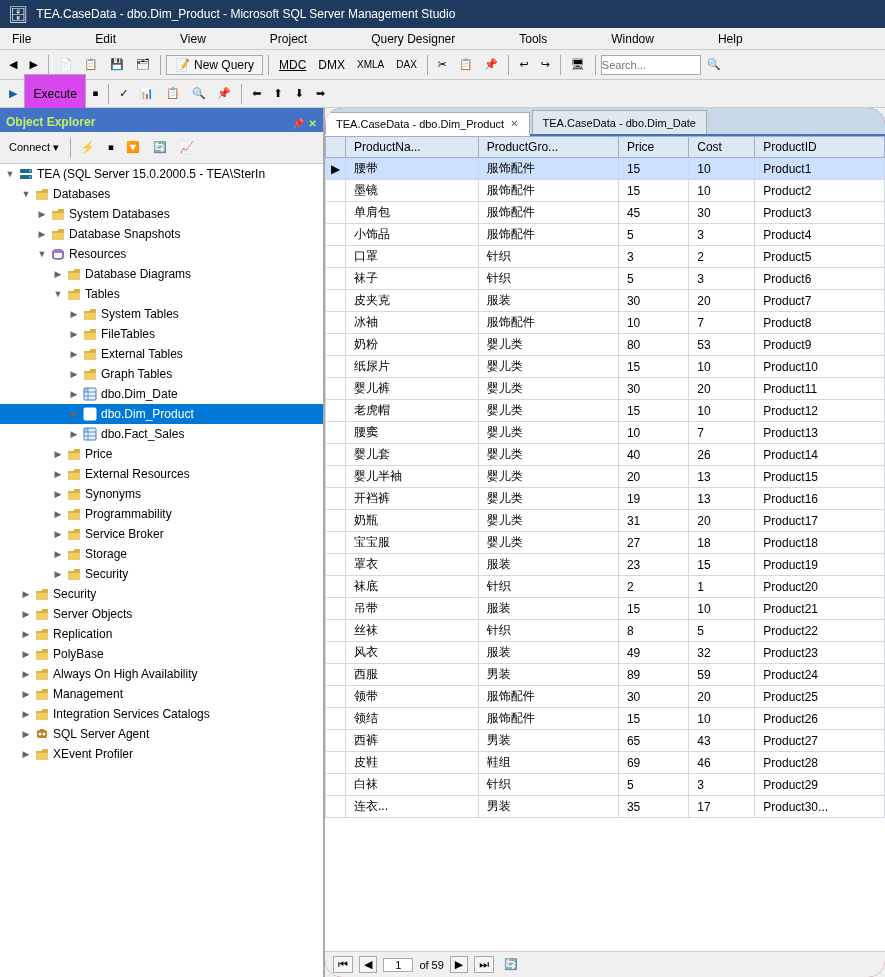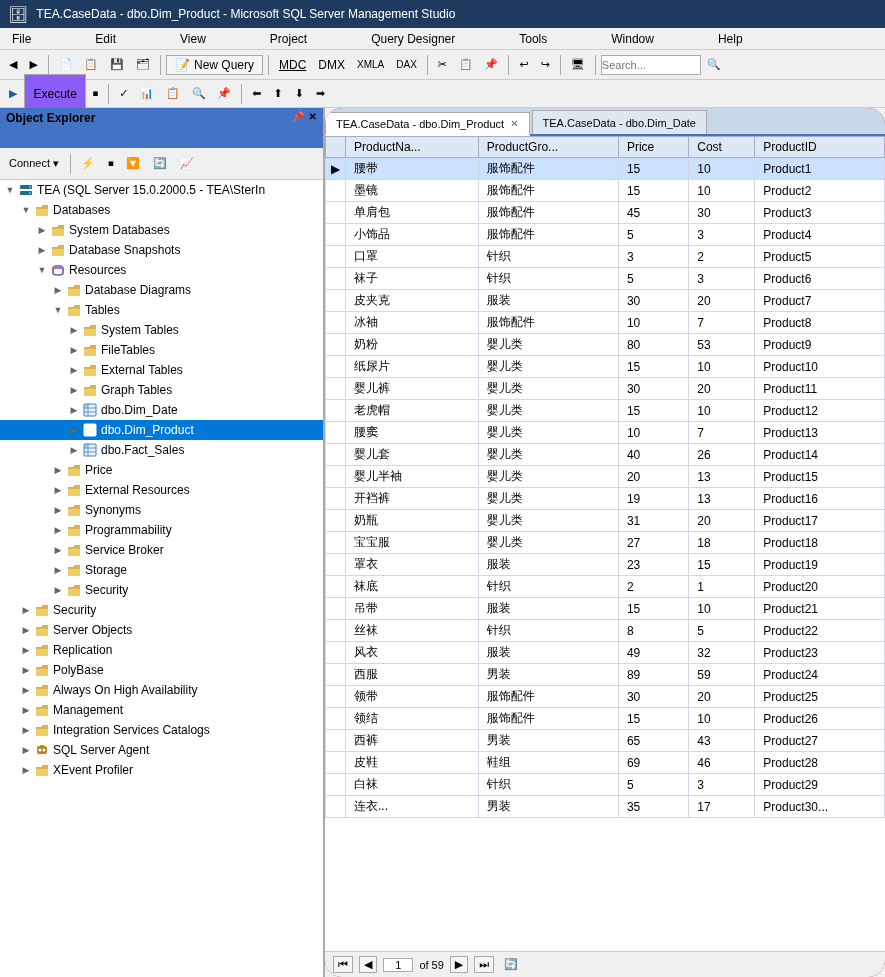--- a/index.html
+++ b/index.html
@@ -72,21 +72,21 @@
       background: #f0f0f0;
       border-bottom: 1px solid #ccc;
       display: flex;
       align-items: center;
       padding: 2px 4px;
       height: 28px;
       gap: 2px;
     }
     .execute-btn {
       border: 1px solid #aaa;
-      background: #8b5cf6;
+      background: #d946ef;
       padding: 12px 8px;
       cursor: pointer;
       font-size: 12px;
     }
 
     
     .main-layout {
       display: flex;
       height: calc(977px - 28px - 22px - 30px - 28px);
     }
@@ -96,28 +96,28 @@
       width: 325px;
       min-width: 325px;
       background: white;
       border-right: 2px solid #aaa;
       display: flex;
       flex-direction: column;
       overflow: hidden;
     }
     .oe-header {
       background: #4472c4;
-      color: #000000;
+      color: #bef264;
       padding: 3px 6px;
       font-size: 12px;
       font-weight: bold;
       display: flex;
-      align-items: flex-start;
+      align-items: flex-end;
       justify-content: space-between;
-      height: 40px;
+      height: 24px;
     }
     .oe-header-title { font-size: 12px; }
     .oe-header-buttons { display: flex; gap: 4px; font-size: 10px; }
 
     .oe-toolbar {
       background: #f0f0f0;
       border-bottom: 1px solid #ccc;
       padding: 2px 4px;
       display: flex;
       align-items: center;

